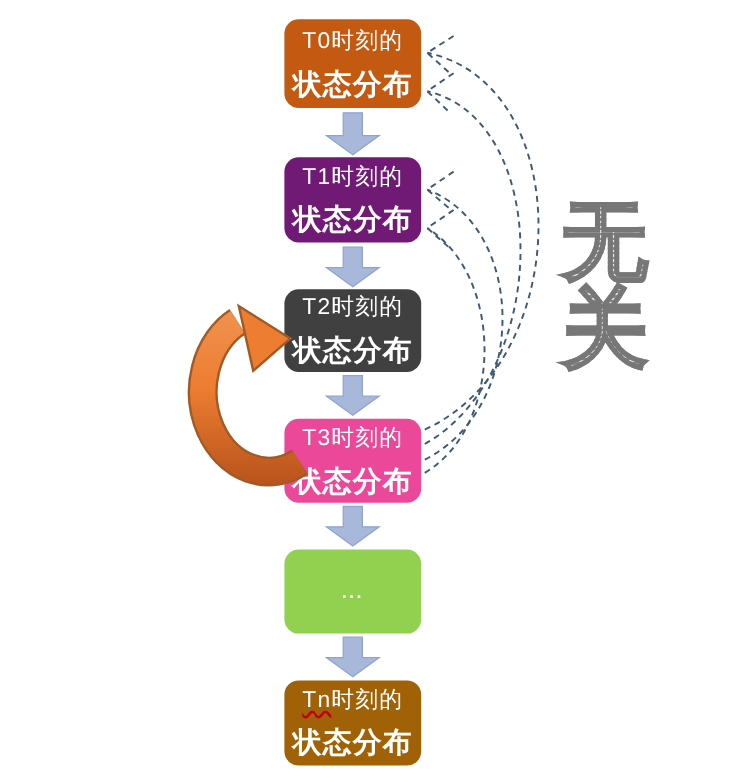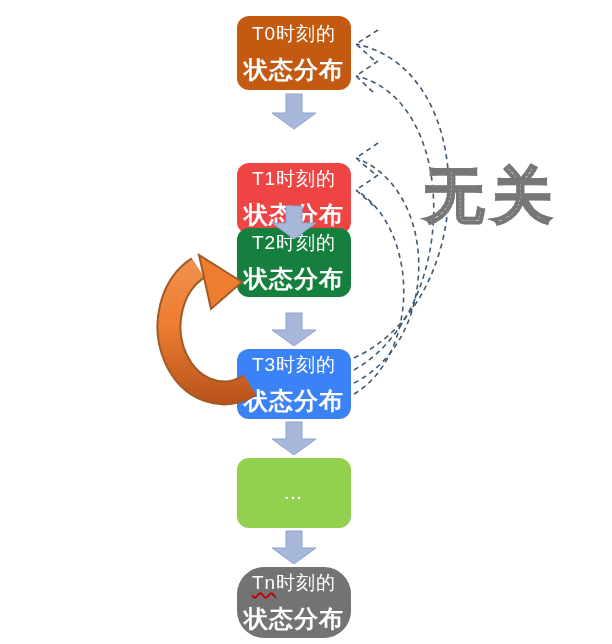--- a/index.html
+++ b/index.html
@@ -9,41 +9,41 @@
   }
   
   .box{
     position:absolute;left:237px;width:114px;border-radius:12px;
     color:#ffffff;display:flex;flex-direction:column;justify-content:center;
     align-items:center;gap:7px;z-index:1;text-align:center;
   }
   .box .l1{font-size:19px;font-weight:400;letter-spacing:1px;}
   .box .l2{font-size:24px;font-weight:700;letter-spacing:1px;}
   .box-t0{top:16px;height:74px;background:#C45911;}
-  .box-t1{top:131px;height:71px;background:#ef4444;margin-top:32px;}
-  .box-t2{top:228px;height:69px;background:#15803d;}
-  .box-t3{top:349px;height:70px;background:#3b82f6;}
+  .box-t1{top:131px;height:71px;background:#701a75;}
+  .box-t2{top:241px;height:69px;background:#404040;}
+  .box-t3{top:349px;height:70px;background:#ec4899;}
   .box-el{top:458px;height:70px;background:#92D050;}
-  .box-tn{top:567px;height:71px;background:#737373;border-radius:27px;}
+  .box-tn{top:567px;height:71px;background:#a16207;}
   .box-el .l1{font-size:15px;font-weight:700;letter-spacing:2px;}
   .wavy{
     text-decoration-line:underline;text-decoration-style:wavy;
     text-decoration-color:#C00000;text-decoration-thickness:2px;
     text-underline-offset:3px;
   }
   
   #arrow-layer{position:absolute;left:0;top:0;z-index:2;}
   
   .big-label{
     position:absolute;z-index:3;font-weight:700;line-height:1;
     color:transparent;
     -webkit-background-clip:text;background-clip:text;
   }
   .label-unrelated{
-    left:424px;top:166px;font-size:60px;letter-spacing:8px;
+    left:468px;top:166px;font-size:72px;letter-spacing:8px;
     -webkit-text-stroke:2px #777777;
     background-image:repeating-linear-gradient(180deg,#8a8a8a 0 2px,#e3e3e3 2px 4px);
   }
   .label-related{
     left:6px;top:276px;font-size:76px;letter-spacing:3px;
     -webkit-text-stroke:2px #ED7D31;
     background-image:repeating-linear-gradient(180deg,#ED7D31 0 2px,#fbdcc4 2px 4px);
   }
 </style>
 </head>

